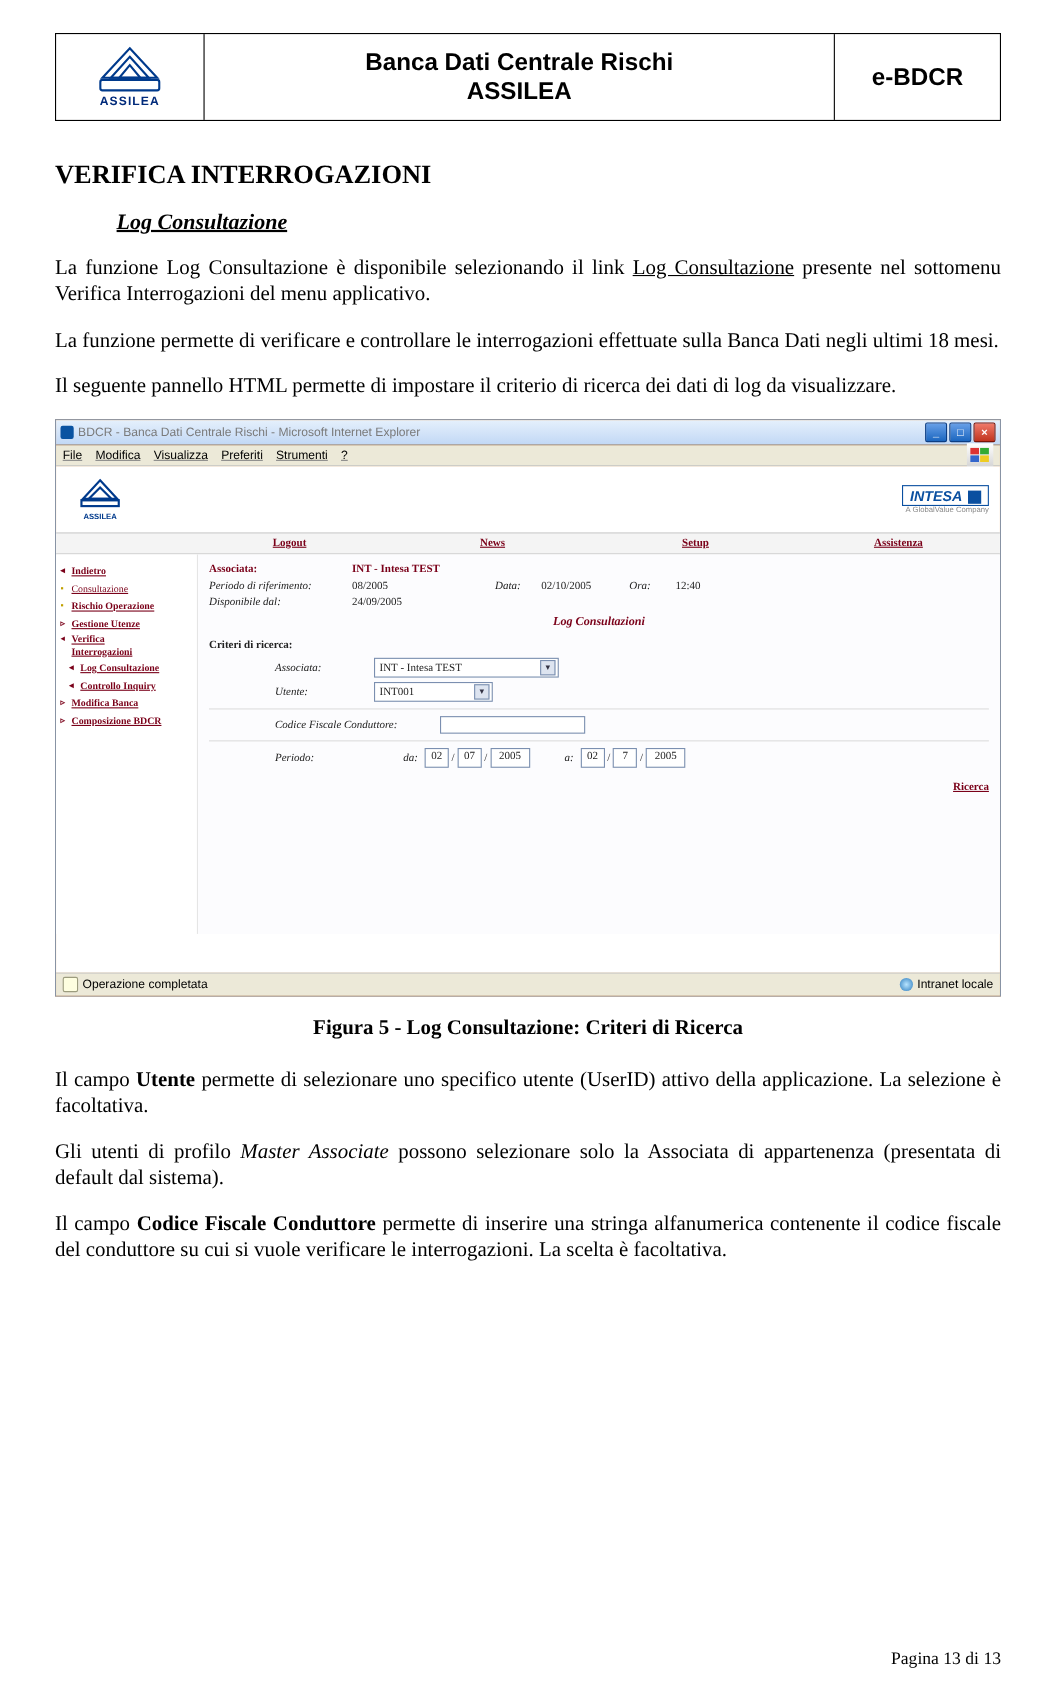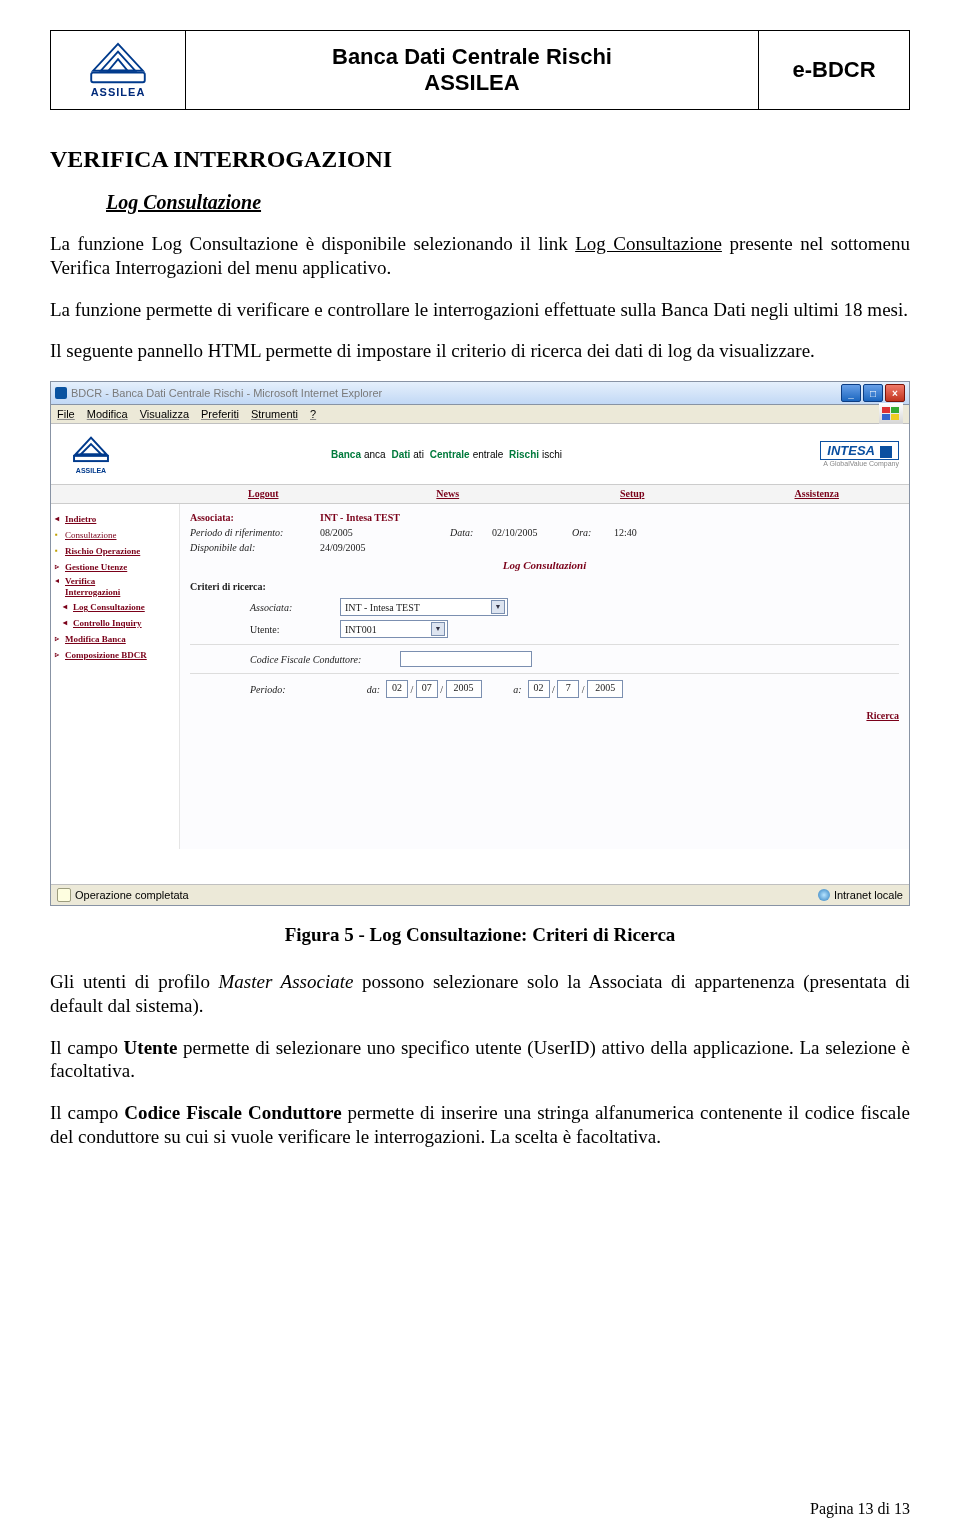--- a/index.html
+++ b/index.html
@@ -179,26 +179,20 @@
             <svg width="40" height="30" viewBox="0 0 60 46">
                 <g fill="none" stroke="#003a8c" stroke-width="3">
                   <path d="M30 4 L54 30 H6 Z"></path>
                   <path d="M30 14 L46 30 H14 Z"></path>
                   <rect x="4" y="32" width="52" height="8"></rect>
                 </g>
               </svg>
             <div style="font:bold 7px Arial;color:#003a8c">ASSILEA</div>
           </div>
           <div class="tb-title">
-            <div class="bd-sub">
-              <b style="color:#007a3c">Banca</b>anca
-              <b style="color:#007a3c">Dati</b>ati
-              <b style="color:#007a3c">Centrale</b>entrale
-              <b style="color:#007a3c">Rischi</b>ischi
-            </div>
           </div>
           <div class="tb-right">
             <div style="border:1px solid #0a4fa0;padding:1px 6px;display:inline-block;">
               <span style="font:italic bold 13px Arial;color:#0a4fa0">INTESA</span>
               <span style="display:inline-block;width:12px;height:12px;background:#0a4fa0;margin-left:2px;vertical-align:middle"></span>
             </div>
             <div style="font:7px Arial;color:#888">A GlobalValue Company</div>
           </div>
         </div>
         <div class="navbar">
@@ -245,21 +239,21 @@
             <div class="panel-h">Log Consultazioni</div>
             <div style="font:bold 10px Verdana">Criteri di ricerca:</div>
             <div class="p-row" style="margin-left:60px;margin-top:6px">
               <div style="width:90px;font-style:italic">Associata:</div>
               <div class="sel" style="width:160px">
                 <span>INT - Intesa TEST</span>
                 <span class="ar">▼</span>
               </div>
             </div>
             <div class="p-row" style="margin-left:60px">
-              <div style="width:90px;">Utente:</div>
+              <div style="width:90px;font-style:italic">Utente:</div>
               <div class="sel" style="width:100px">
                 <span>INT001</span>
                 <span class="ar">▼</span>
               </div>
             </div>
             <div class="hr"></div>
             <div class="p-row" style="margin-left:60px">
               <div style="width:150px;font-style:italic">Codice Fiscale Conduttore:</div>
               <span class="inp" style="width:130px"></span>
             </div>
@@ -289,23 +283,23 @@
           <span class="globe"></span>
           <span>Intranet locale</span>
         </div>
       </div>
     </div>
   </div>
 
   <div class="caption">Figura 5 - Log Consultazione: Criteri di Ricerca</div>
 
   <p class="para">
-    <span>Gli utenti di profilo </span><i>Master Associate</i><span> possono selezionare solo la Associata di appartenenza (presentata di default dal sistema).</span>
+    <span>Il campo </span><b>Utente</b><span> permette di selezionare uno specifico utente (UserID) attivo della applicazione. La selezione è facoltativa.</span>
   </p>
   <p class="para">
-    <span>Il campo </span><b>Utente</b><span> permette di selezionare uno specifico utente (UserID) attivo della applicazione. La selezione è facoltativa.</span>
+    <span>Gli utenti di profilo </span><i>Master Associate</i><span> possono selezionare solo la Associata di appartenenza (presentata di default dal sistema).</span>
   </p>
   <p class="para">
     <span>Il campo </span><b>Codice Fiscale Conduttore</b><span> permette di inserire una stringa alfanumerica contenente il codice fiscale del conduttore su cui si vuole verificare le interrogazioni. La scelta è facoltativa.</span>
   </p>
 
   <div class="footer">Pagina 13 di 13</div>
 </div>
 
 </body></html>

